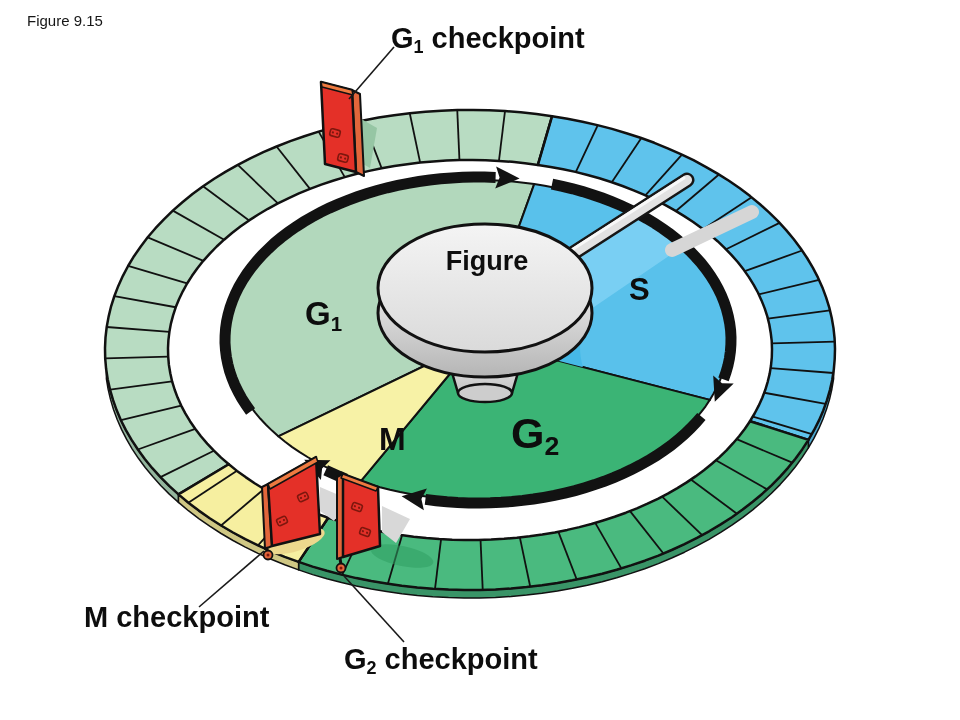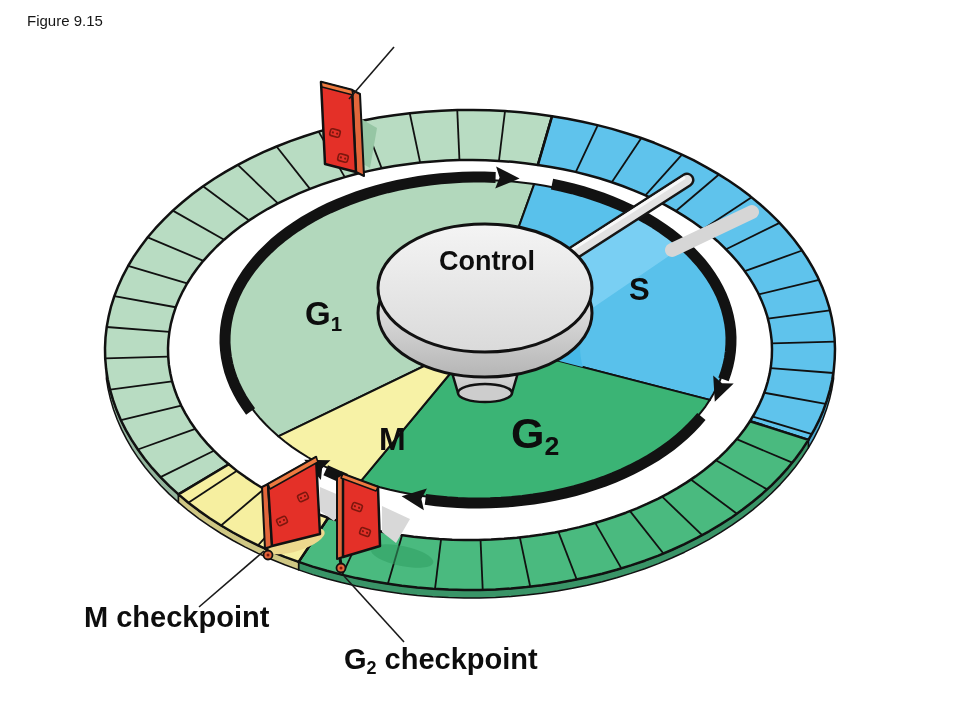--- a/index.html
+++ b/index.html
@@ -164,20 +164,23 @@
       <line x1="340" y1="558" x2="341" y2="565" stroke="#111111" stroke-width="3"></line>
       <circle cx="341" cy="568" r="4.5" fill="#e2663b" stroke="#111111" stroke-width="1.8"></circle>
       <circle cx="341" cy="568" r="1.5" fill="#7e170e"></circle>
       <line x1="394" y1="47" x2="349" y2="99" stroke="#1a1a1a" stroke-width="1.6"></line>
       <line x1="264" y1="551" x2="199" y2="607" stroke="#1a1a1a" stroke-width="1.6"></line>
       <line x1="344" y1="576" x2="404" y2="642" stroke="#1a1a1a" stroke-width="1.6"></line>
     </svg>
 
   <div class="lbl figure" style="left:27px;top:12px">Figure 9.15</div>
 
+  <div class="lbl big" style="left:391px;top:22px">
+    <span>G</span><span class="sub">1</span><span> checkpoint</span>
+  </div>
 
   <div class="lbl big" style="left:84px;top:601px">
     <span>M</span><span class="sub"></span><span> checkpoint</span>
   </div>
 
   <div class="lbl big" style="left:344px;top:643px">
     <span>G</span><span class="sub">2</span><span> checkpoint</span>
   </div>
 
   <div class="lbl phase" style="left:305px;top:295px;font-size:33px">
@@ -190,16 +193,16 @@
 
   <div class="lbl phase" style="left:511px;top:409px;font-size:43px">
     <span>G</span><span class="sub">2</span>
   </div>
 
   <div class="lbl phase" style="left:379px;top:421px;font-size:32px">
     <span>M</span><span class="sub"></span>
   </div>
 
   <div class="lbl control" style="left:487px;top:246px">
-    <div>Control</div>
+    <div>Figure</div>
   </div>
 
 </div>
 
 </body></html>

